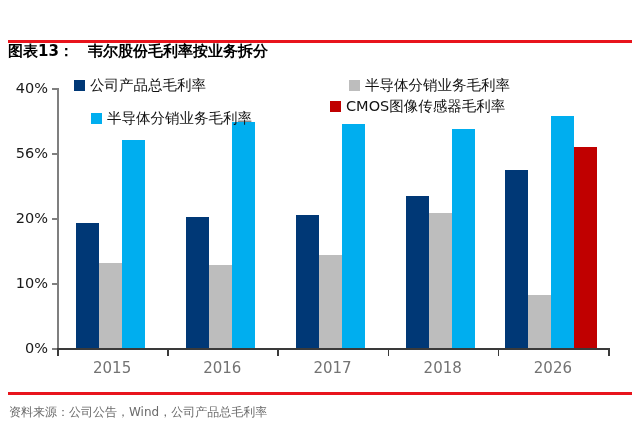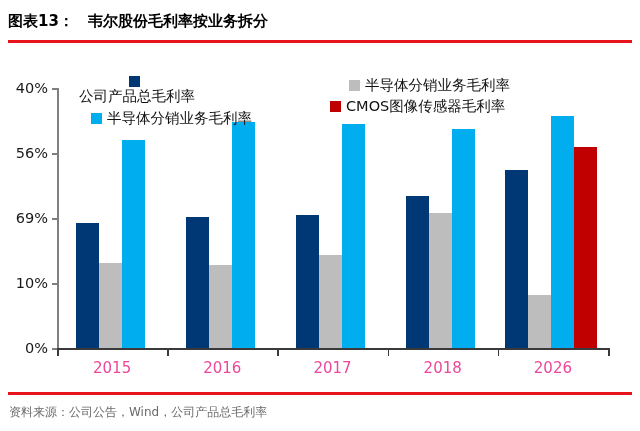--- a/index.html
+++ b/index.html
@@ -40,20 +40,21 @@
     font-size: 15px;
     letter-spacing: 0px;
     color: #000000;
   }
   .exhibit-name {
     font-family: "DejaVu Sans", "Liberation Sans", sans-serif;
     font-weight: bold;
     font-size: 15px;
     color: #000000;
     margin-left: 14px;
+    margin-top: 30px;
   }
   .header-rule {
     position: absolute;
     left: 8px;
     top: 40px;
     width: 624px;
     height: 3px;
     background: #E8141C;
   }
 
@@ -140,21 +141,21 @@
     width: 1.5px;
     height: 8px;
     background: #3a3a3a;
   }
   .x-label {
     position: absolute;
     top: 313px;
     transform: translateX(-50%);
     font-size: 15px;
     font-family: "DejaVu Sans", "Liberation Sans", sans-serif;
-    color: #ec4899;
+    color: #737373;
     white-space: nowrap;
   }
 
   .bar {
     position: absolute;
     bottom: 44px; 
   }
 
   
   .legend {
@@ -176,21 +177,21 @@
     width: 11px;
     height: 11px;
     flex: 0 0 auto;
   }
   .legend-text {
     margin-left: 5px;
     font-family: "DejaVu Sans", "Liberation Sans", sans-serif;
     font-size: 14.5px;
     color: #111111;
   }
-  .legend-1 { left: 74px;  top: 30px; flex-direction: column; }
+  .legend-1 { left: 74px;  top: 30px; }
   .legend-2 { left: 313px; top: 30px; padding-left: 36px; }
   .legend-3 { left: 91px;  top: 63px; }
   .legend-4 { left: 330px; top: 51px; text-align: center; }
 </style>
 </head>
 <body>
 
 <div class="exhibit-header">
   <div class="exhibit-title-row">
     <span class="exhibit-label">图表13：</span>
@@ -208,21 +209,21 @@
         <div class="y-tick" style="top: 302px;"></div>
         <div class="y-label-holder" style="top: 302px;">
           <span class="y-label">0%</span>
         </div>
         <div class="y-tick" style="top: 237px;"></div>
         <div class="y-label-holder" style="top: 237px;">
           <span class="y-label">10%</span>
         </div>
         <div class="y-tick" style="top: 172px;"></div>
         <div class="y-label-holder" style="top: 172px;">
-          <span class="y-label">69%</span>
+          <span class="y-label">20%</span>
         </div>
         <div class="y-tick" style="top: 107px;"></div>
         <div class="y-label-holder" style="top: 107px;">
           <span class="y-label">56%</span>
         </div>
         <div class="y-tick" style="top: 42px;"></div>
         <div class="y-label-holder" style="top: 42px;">
           <span class="y-label">40%</span>
         </div>
       </div>

